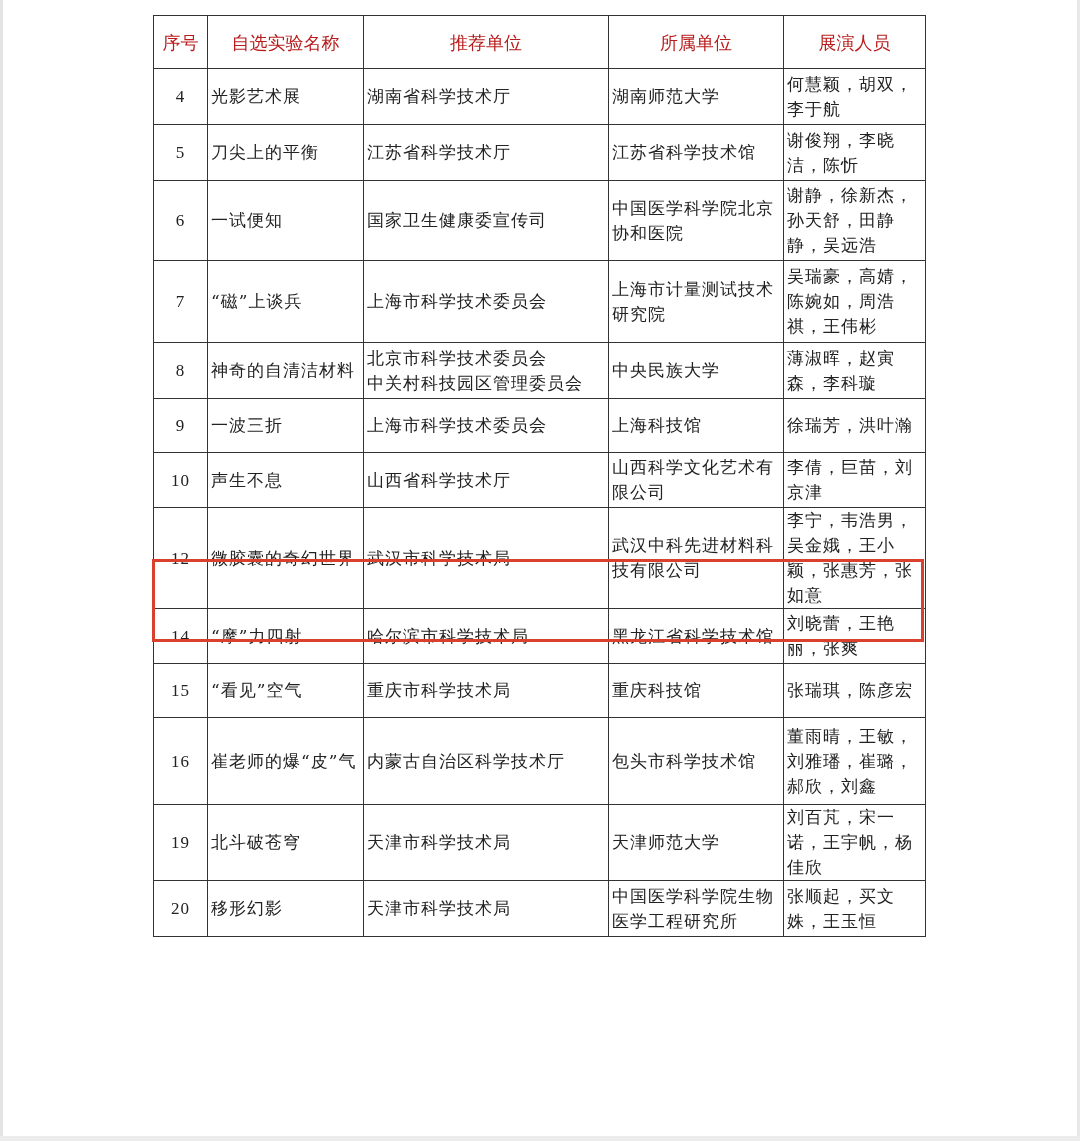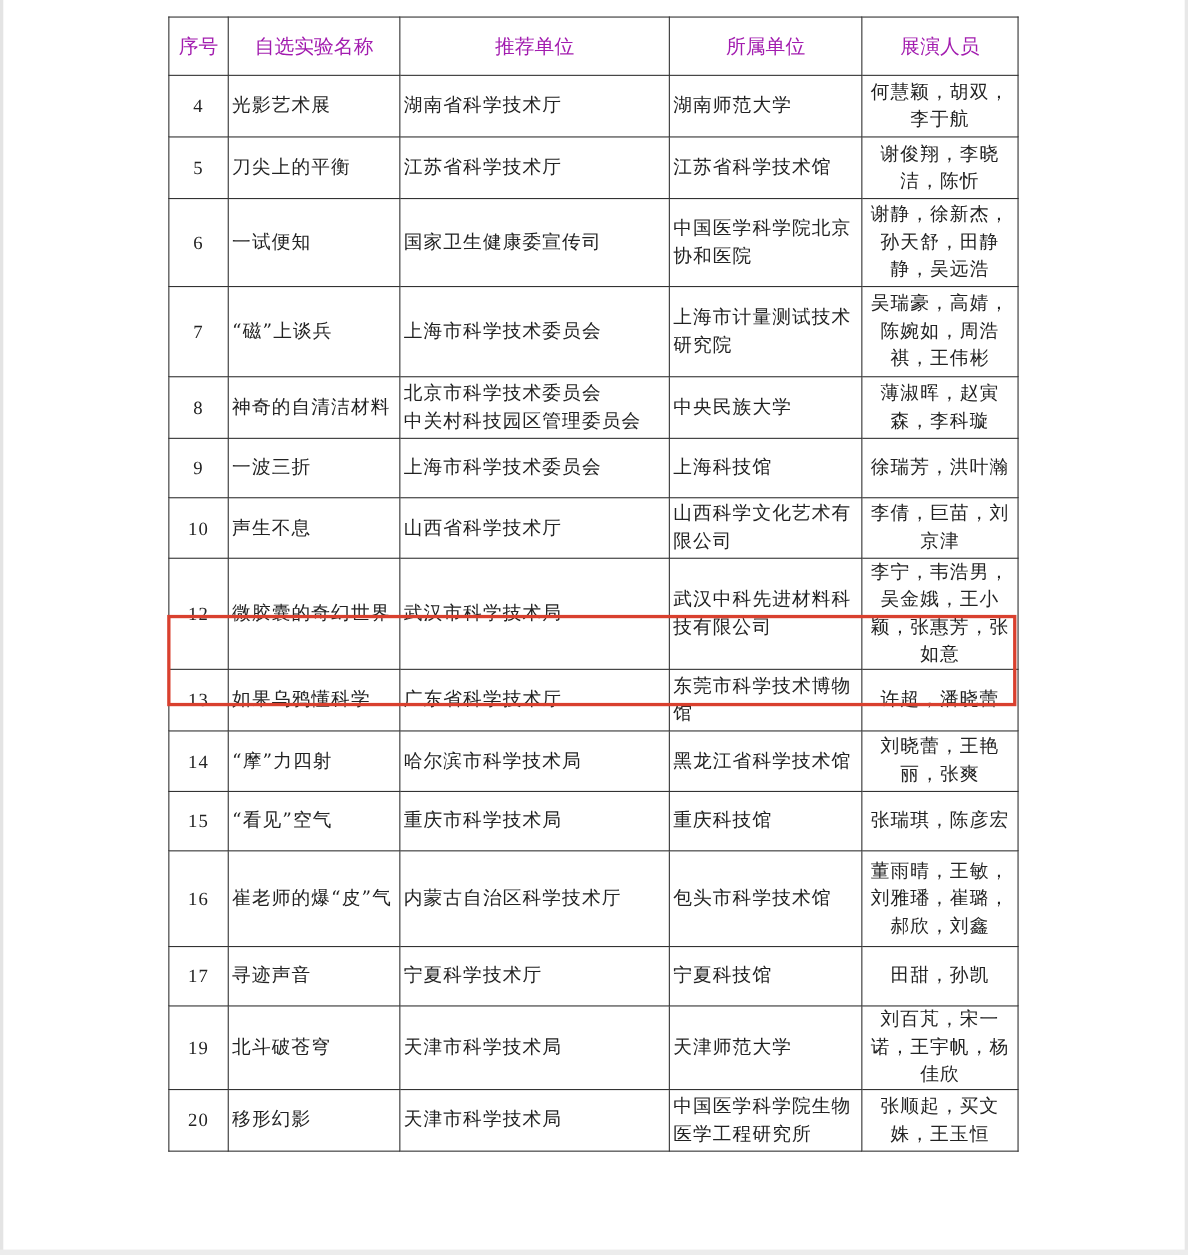--- a/index.html
+++ b/index.html
@@ -43,31 +43,31 @@
       line-height: 25px;
       overflow: hidden;
       word-break: break-all;
       letter-spacing: 1px;
       font-weight: normal;
     }
     table.roster th {
       font-family: "DejaVu Sans", "Liberation Sans", sans-serif;
       font-size: 18px;
       text-align: center;
-      color: #a21caf;
+      color: #b91c1c;
       letter-spacing: 0;
     }
     td.col-idx {
       text-align: center;
       font-family: "Liberation Serif", "DejaVu Serif", serif;
       font-size: 19px;
       letter-spacing: 0;
     }
     td.col-name, td.col-rec, td.col-aff, td.col-ppl { text-align: left; }
-    td.col-ppl { white-space: pre-line; letter-spacing: 0.5px; text-align: center; }
+    td.col-ppl { white-space: pre-line; letter-spacing: 0.5px; }
     td.col-rec, td.col-aff { white-space: pre-line; }
     .highlight-box {
       position: absolute;
       left: 152px;
       top: 559px;
       width: 766px;
       height: 77px;
       border: 3px solid #d9402e;
       pointer-events: none;
     }
@@ -147,27 +147,20 @@
     <td class="col-aff">山西科学文化艺术有限公司</td>
     <td class="col-ppl">李倩，巨苗，刘京津</td>
   </tr>
       <tr style="height: 81px;">
     <td class="col-idx">12</td>
     <td class="col-name">微胶囊的奇幻世界</td>
     <td class="col-rec">武汉市科学技术局</td>
     <td class="col-aff">武汉中科先进材料科技有限公司</td>
     <td class="col-ppl">李宁，韦浩男，吴金娥，王小颖，张惠芳，张如意</td>
   </tr>
-      <tr style="height: 56px;">
-    <td class="col-idx">13</td>
-    <td class="col-name">如果乌鸦懂科学</td>
-    <td class="col-rec">广东省科学技术厅</td>
-    <td class="col-aff">东莞市科学技术博物馆</td>
-    <td class="col-ppl">许超，潘晓蕾</td>
-  </tr>
       <tr style="height: 55px;">
     <td class="col-idx">14</td>
     <td class="col-name">“摩”力四射</td>
     <td class="col-rec">哈尔滨市科学技术局</td>
     <td class="col-aff">黑龙江省科学技术馆</td>
     <td class="col-ppl">刘晓蕾，王艳丽，张爽</td>
   </tr>
       <tr style="height: 54px;">
     <td class="col-idx">15</td>
     <td class="col-name">“看见”空气</td>
@@ -175,27 +168,20 @@
     <td class="col-aff">重庆科技馆</td>
     <td class="col-ppl">张瑞琪，陈彦宏</td>
   </tr>
       <tr style="height: 87px;">
     <td class="col-idx">16</td>
     <td class="col-name">崔老师的爆“皮”气</td>
     <td class="col-rec">内蒙古自治区科学技术厅</td>
     <td class="col-aff">包头市科学技术馆</td>
     <td class="col-ppl">董雨晴，王敏，刘雅璠，崔璐，郝欣，刘鑫</td>
   </tr>
-      <tr style="height: 54px;">
-    <td class="col-idx">17</td>
-    <td class="col-name">寻迹声音</td>
-    <td class="col-rec">宁夏科学技术厅</td>
-    <td class="col-aff">宁夏科技馆</td>
-    <td class="col-ppl">田甜，孙凯</td>
-  </tr>
       <tr style="height: 63px;">
     <td class="col-idx">19</td>
     <td class="col-name">北斗破苍穹</td>
     <td class="col-rec">天津市科学技术局</td>
     <td class="col-aff">天津师范大学</td>
     <td class="col-ppl">刘百芃，宋一诺，王宇帆，杨佳欣</td>
   </tr>
       <tr style="height: 56px;">
     <td class="col-idx">20</td>
     <td class="col-name">移形幻影</td>

